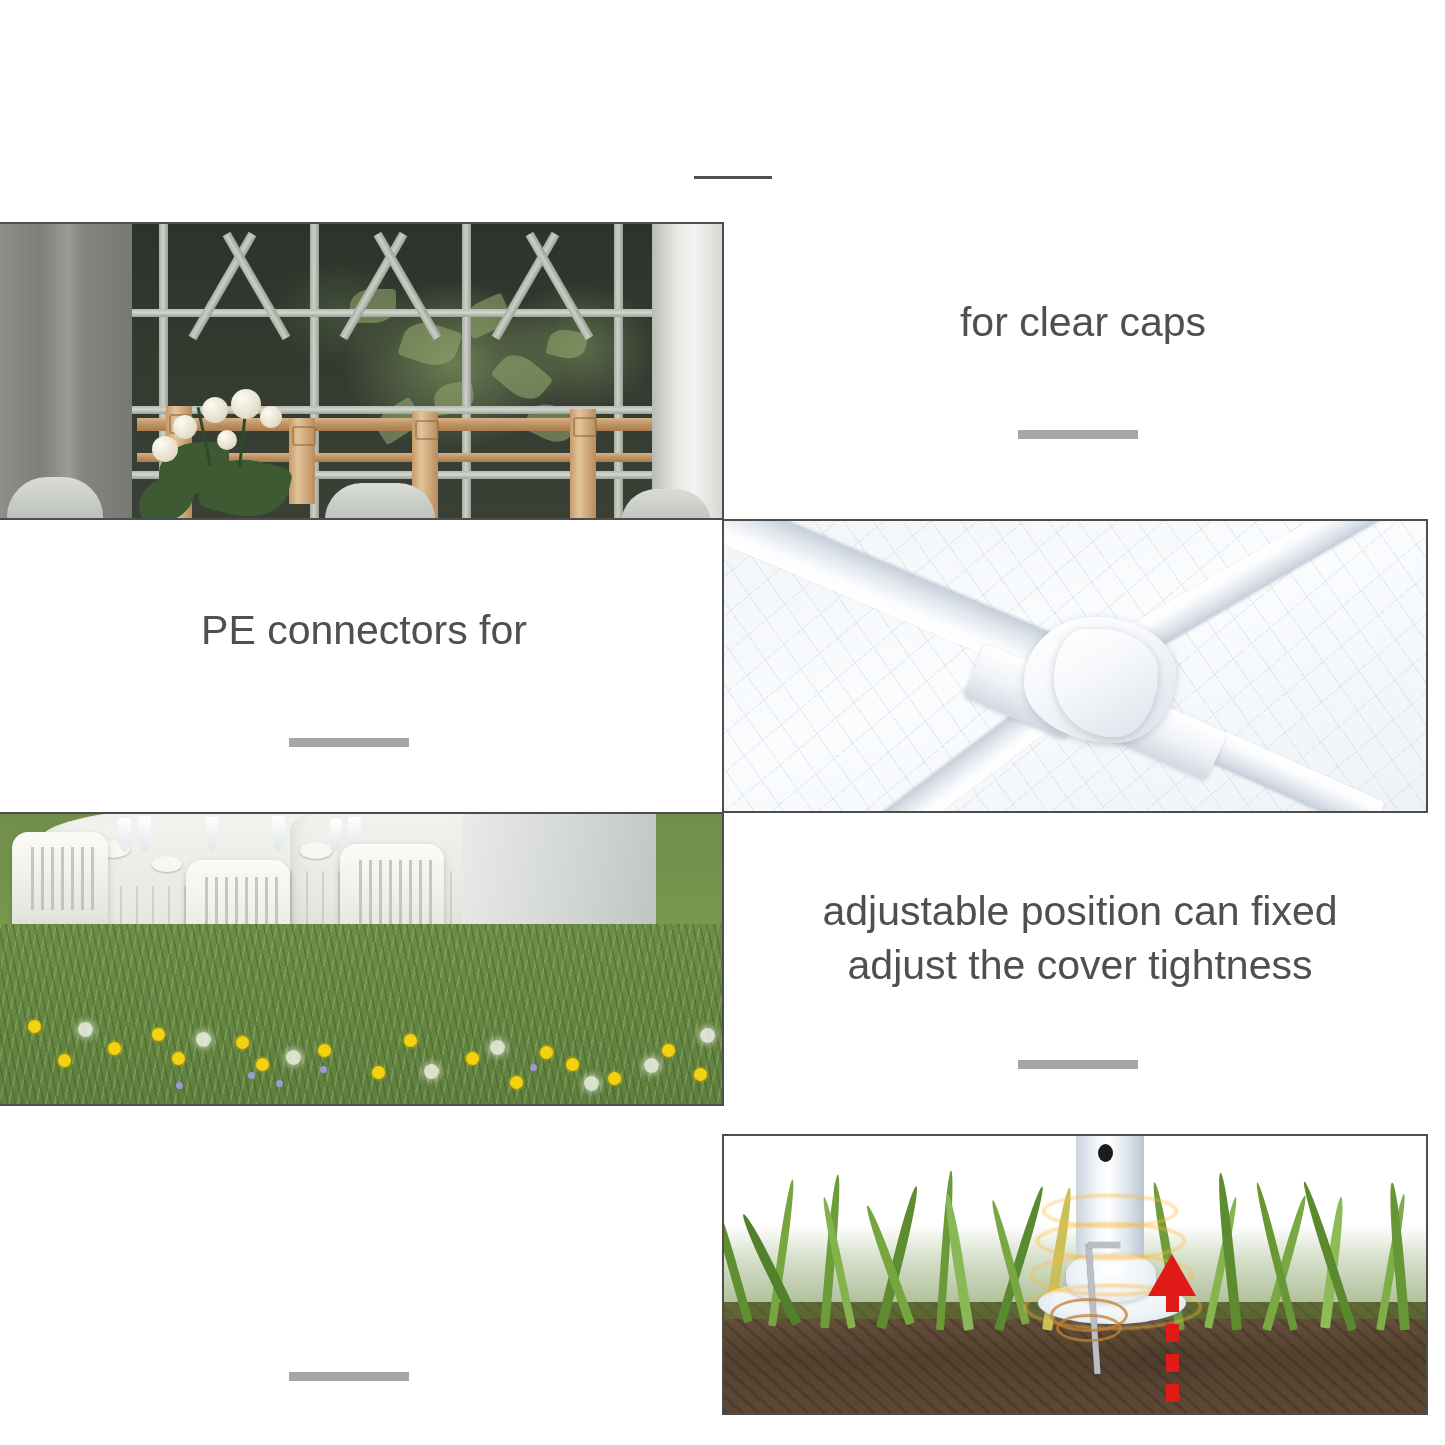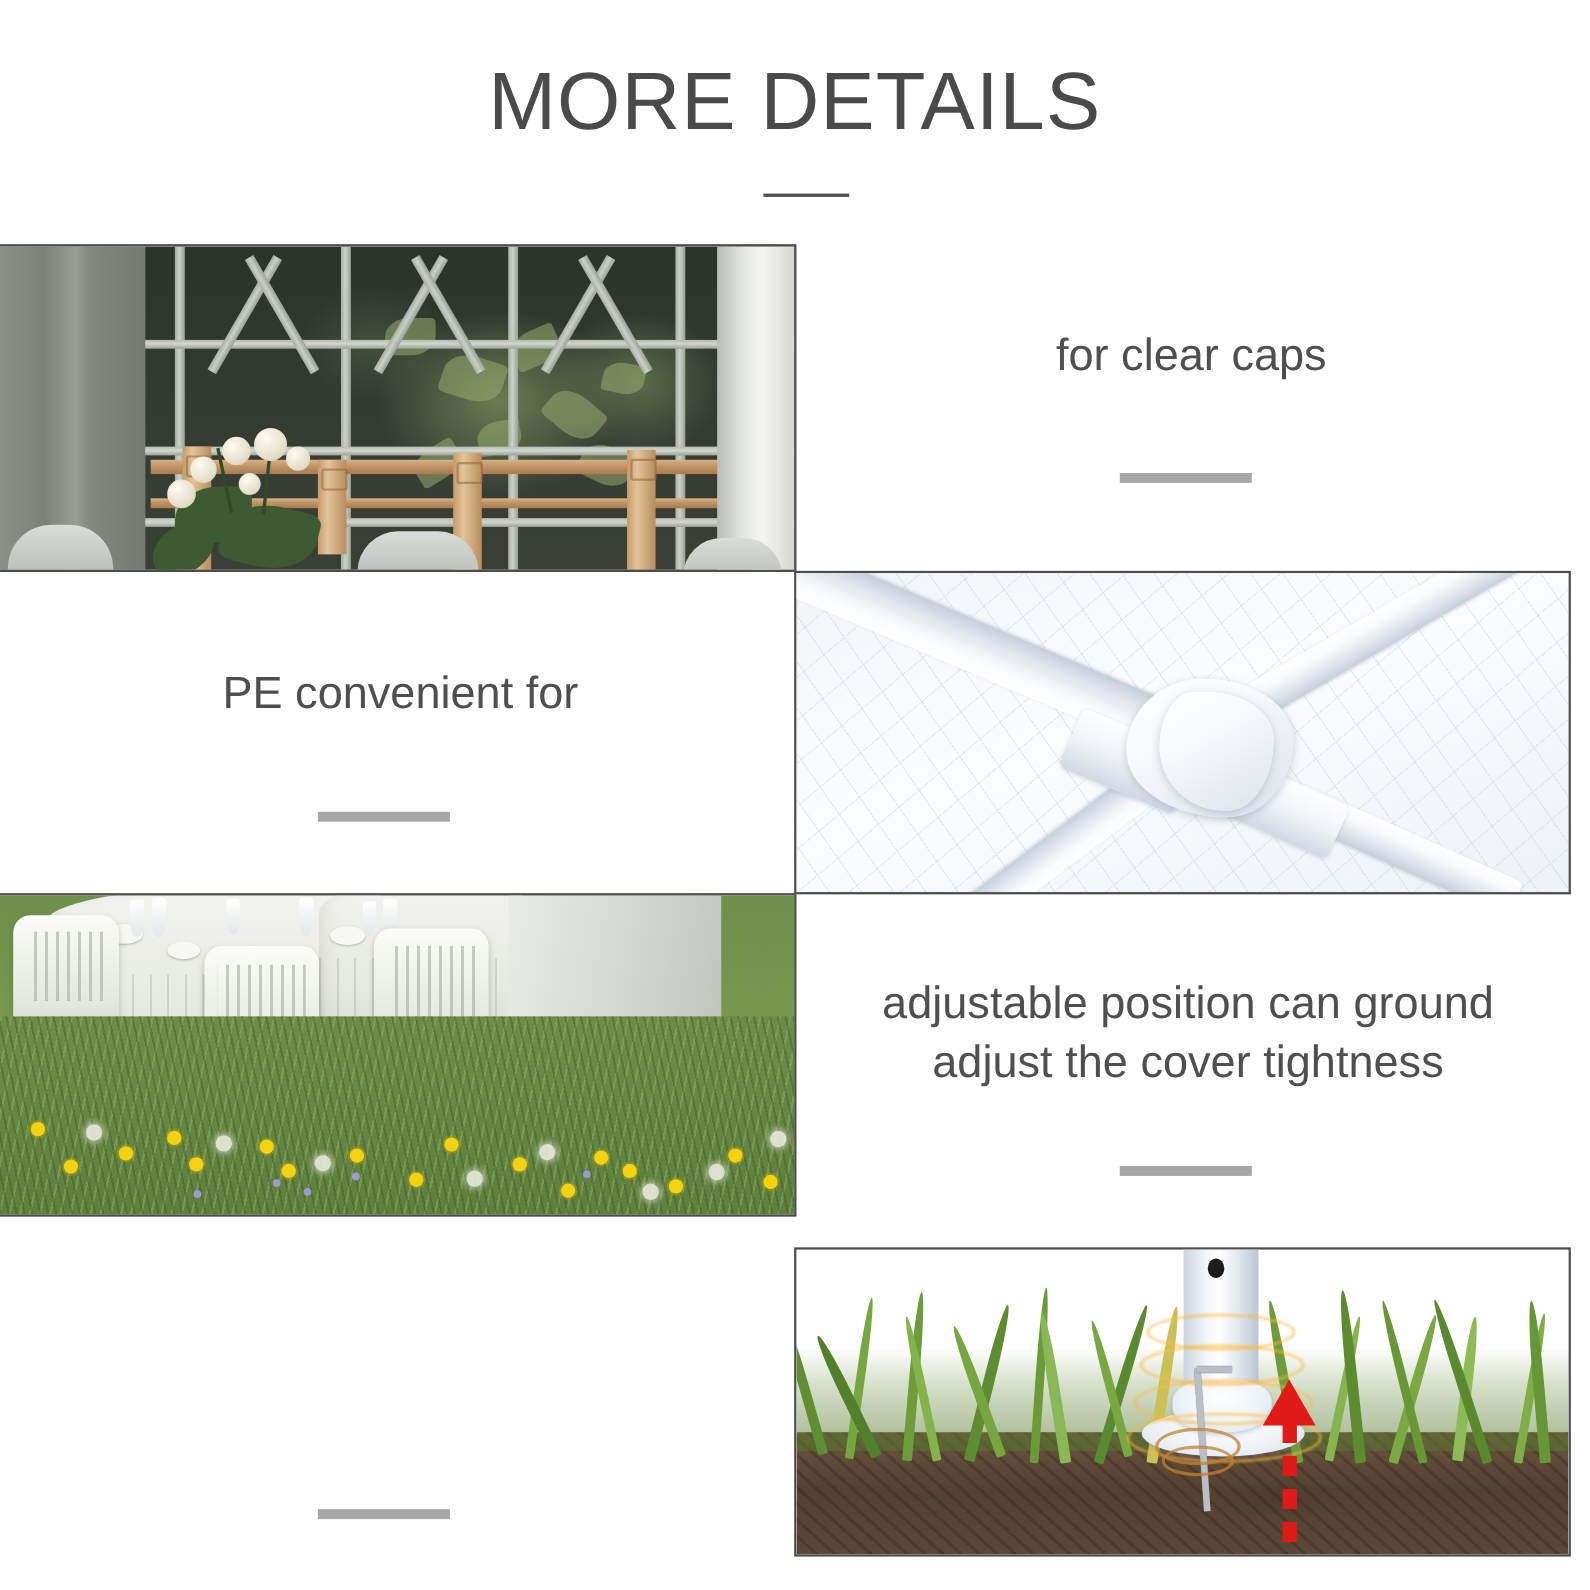--- a/index.html
+++ b/index.html
@@ -269,21 +269,20 @@
   #rule-hook  { left: 1018px; top: 1060px; }
 
   #cap-footcaps  { left: 10px; top: 1236px; width: 692px; }
   #rule-footcaps { left: 289px; top: 1372px; }
 </style>
 </head>
 <body>
 
 <div id="stage">
 
-  <div class="page-title">MORE DETAILS</div>
   <div class="title-rule"></div>
 
   <div class="photo" id="photo-window">
     <div class="inner">
       <div class="pw-glass">
         <div class="pw-leaf" style="left:42%;top:22%;width:46px;height:34px;"></div>
         <div class="pw-leaf" style="left:52%;top:34%;width:56px;height:40px;transform:rotate(18deg);"></div>
         <div class="pw-leaf" style="left:64%;top:26%;width:44px;height:32px;transform:rotate(-24deg);"></div>
         <div class="pw-leaf" style="left:70%;top:46%;width:52px;height:36px;transform:rotate(40deg);"></div>
         <div class="pw-leaf" style="left:58%;top:54%;width:40px;height:30px;transform:rotate(-10deg);"></div>
@@ -353,21 +352,21 @@
       <div class="collar" style="left:392px;top:166px;width:110px;height:52px;transform:rotate(24deg);"></div>
 
       <div class="hub" style="left:300px;top:96px;width:152px;height:126px;
                   border-radius: 46% 54% 40% 60% / 52% 44% 56% 48%;"></div>
       <div class="hub" style="left:330px;top:108px;width:104px;height:108px;
                   border-radius: 30% 58% 40% 56% / 46% 40% 60% 54%;"></div>
     </div>
   </div>
 
   <div class="caption" id="cap-connectors">
-    <span class="line">PE convenient for</span>
+    <span class="line">PE connectors for</span>
   </div>
   <div class="cap-rule" id="rule-connectors"></div>
 
   <div class="photo" id="photo-lawn">
     <div class="inner">
 
       <div class="tablecloth" style="left:40px;top:-8px;width:370px;height:190px;"></div>
       <div class="tablecloth" style="left:290px;top:-14px;width:200px;height:170px;"></div>
 
       <div class="tableware" style="left:96px;top:26px;width:34px;height:18px;"></div>
@@ -431,21 +430,21 @@
       <div class="puff" style="left:700px;top:214px;"></div>
       <div class="violet" style="left:248px;top:258px;"></div>
       <div class="violet" style="left:276px;top:266px;"></div>
       <div class="violet" style="left:320px;top:252px;"></div>
       <div class="violet" style="left:176px;top:268px;"></div>
       <div class="violet" style="left:530px;top:250px;"></div>
     </div>
   </div>
 
   <div class="caption" id="cap-hook">
-    <span class="line">adjustable position can ground</span>
+    <span class="line">adjustable position can fixed</span>
     <span class="line">adjust the cover tightness</span>
   </div>
   <div class="cap-rule" id="rule-hook"></div>
 
   <div class="photo" id="photo-peg">
     <div class="inner">
 
       <div class="soil"></div>
       <div class="grassband" style="top:32%;bottom:34%;"></div>
 

